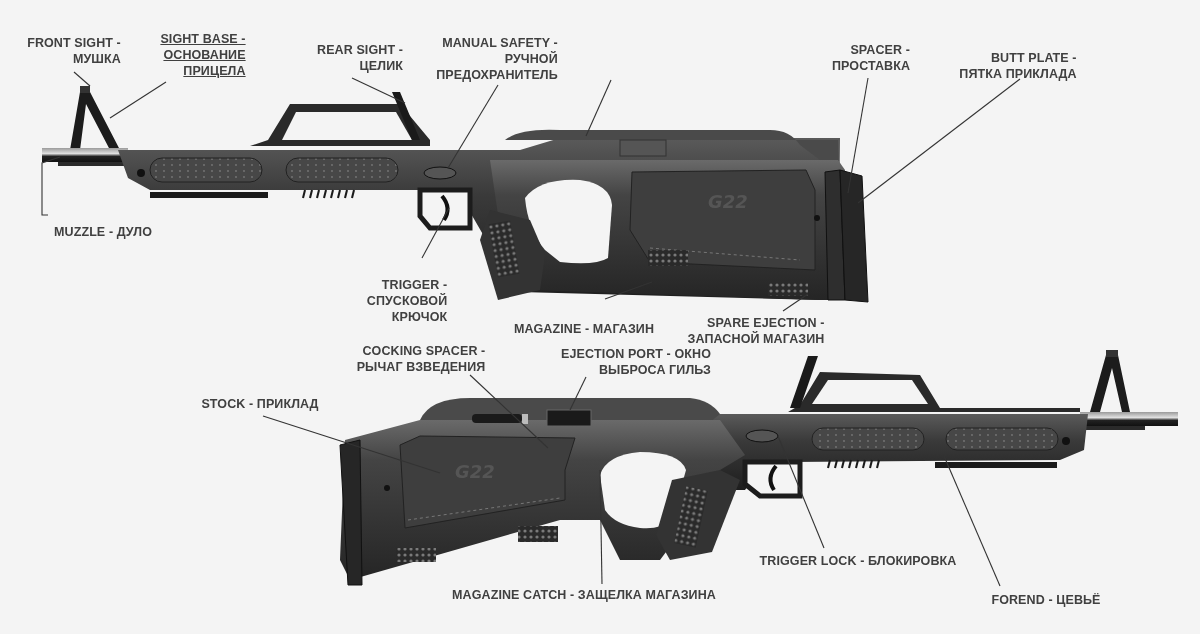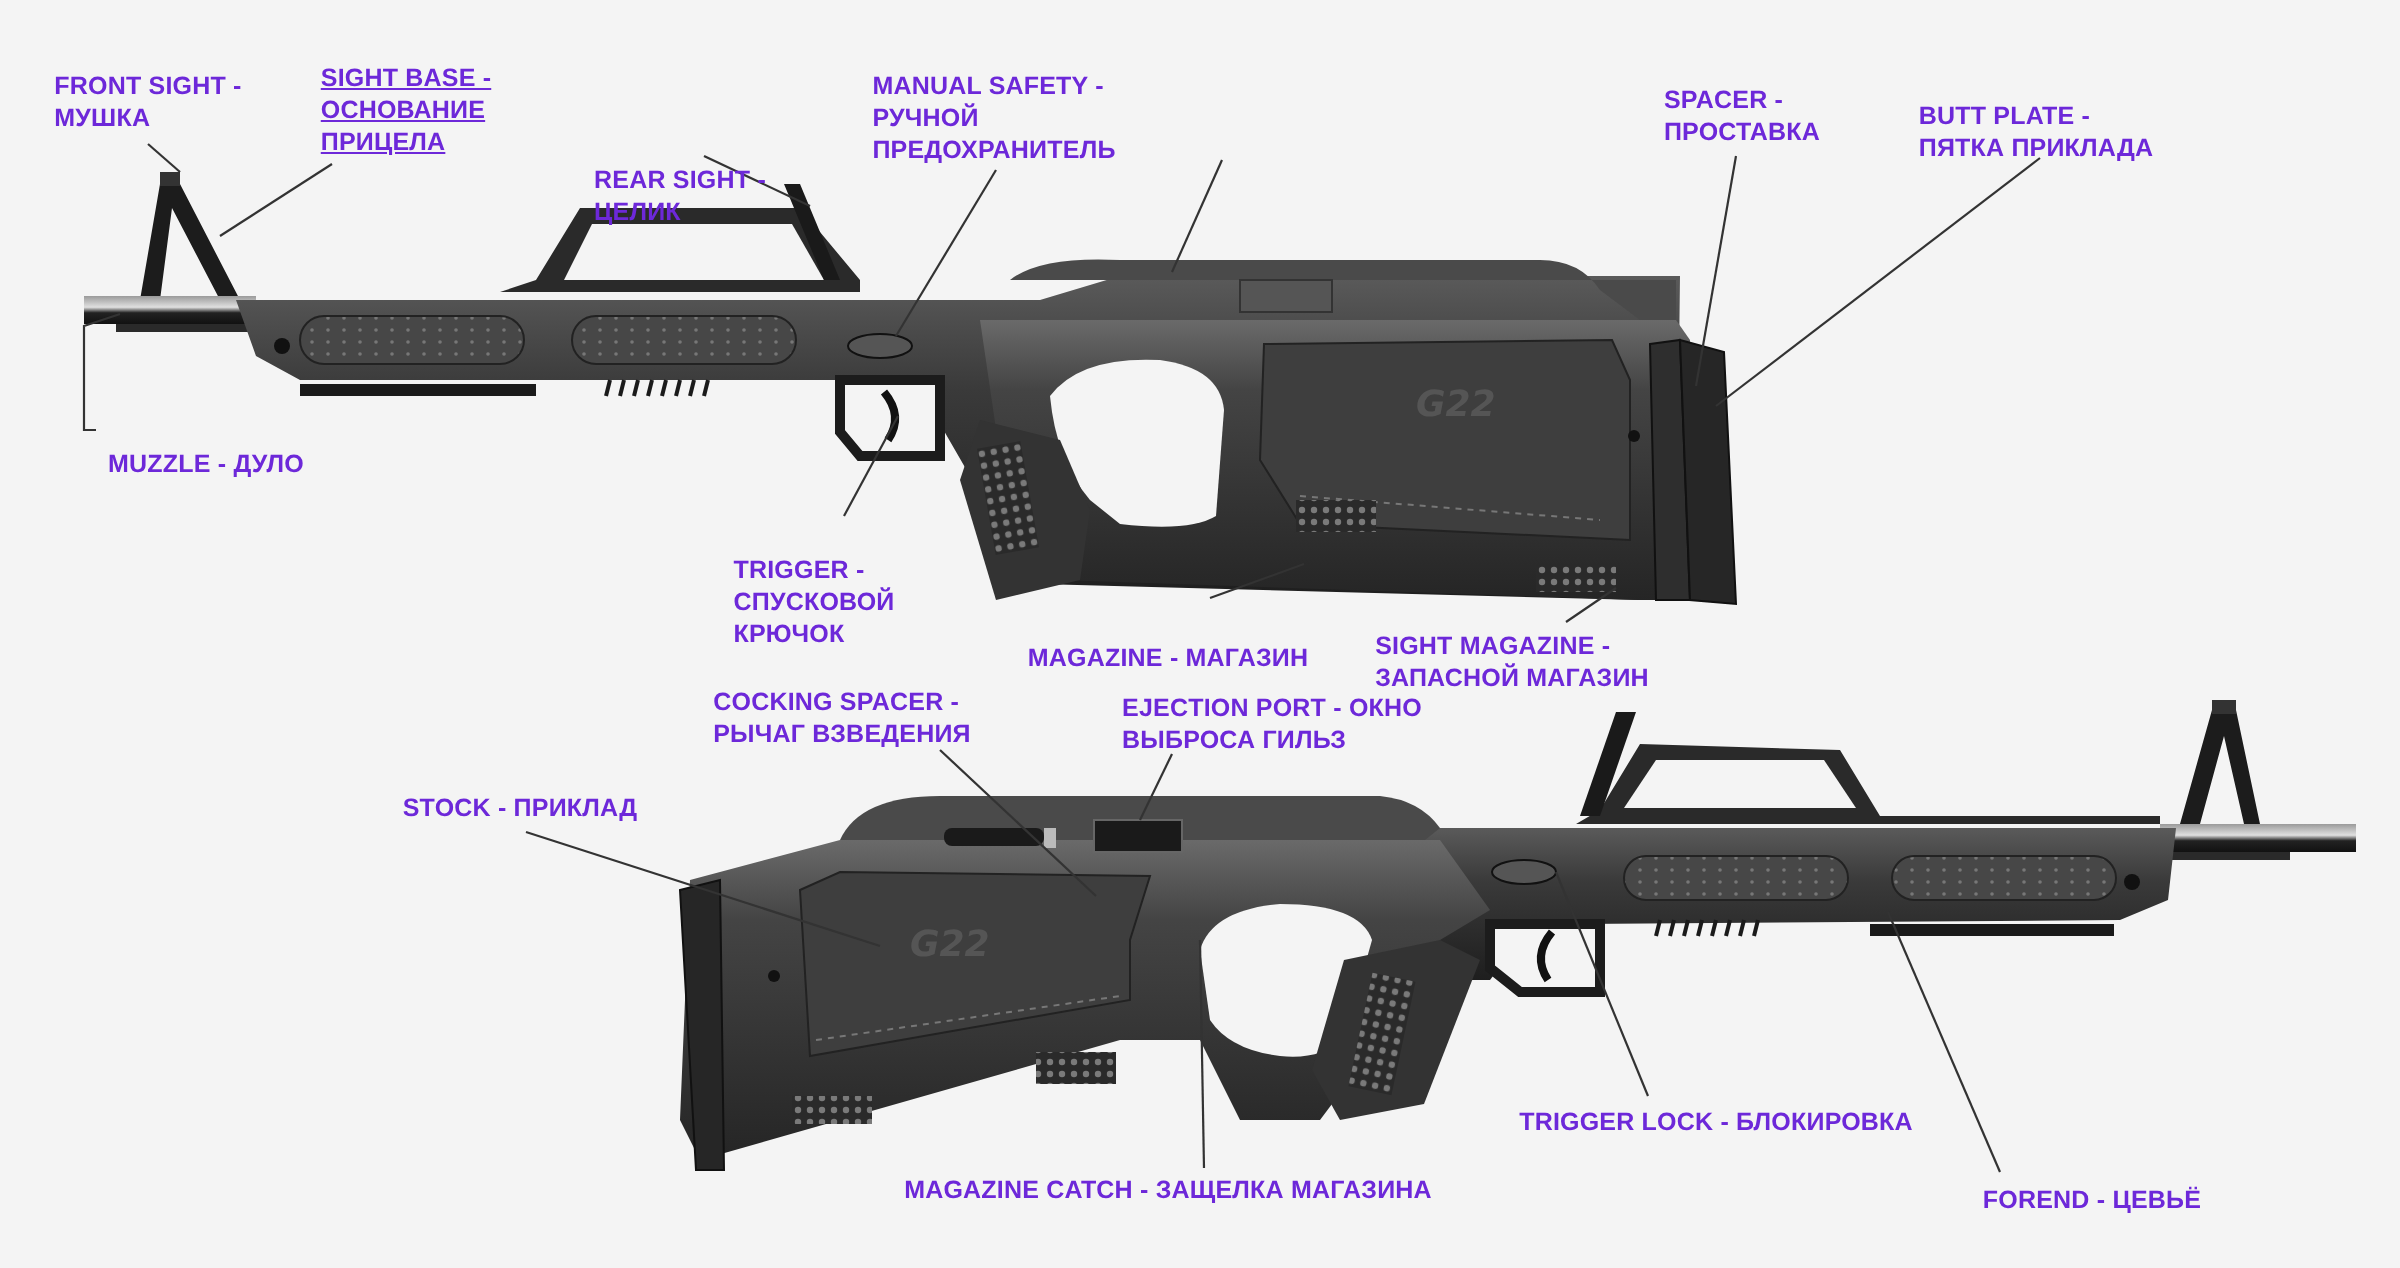--- a/index.html
+++ b/index.html
@@ -19,25 +19,25 @@
       left: 0; top: 0;
       width: 1200px; height: 634px;
     }
     svg.art {
       position: absolute;
       left: 0; top: 0;
       width: 1200px; height: 634px;
     }
     .label {
       position: absolute;
-      text-align: left;
+      text-align: right;
       font-weight: 700;
       font-size: 12.5px;
       line-height: 16px;
-      color: #6d28d9;
+      color: #404040;
       letter-spacing: 0.1px;
       white-space: nowrap;
       transform: translateX(-50%);
     }
     .label span { display: block; }
   </style>
 </head>
 <body>
 
 <div id="stage">
@@ -212,21 +212,21 @@
 
   <div class="label" style="left:74px; top:35px;">
     <span>FRONT SIGHT -</span>
     <span>МУШКА</span>
   </div>
   <div class="label" style="left:203px; top:31px;text-decoration:underline;">
     <span>SIGHT BASE -</span>
     <span>ОСНОВАНИЕ</span>
     <span>ПРИЦЕЛА</span>
   </div>
-  <div class="label" style="left:340px; top:42px;margin-top:40px;">
+  <div class="label" style="left:360px; top:42px;">
     <span>REAR SIGHT -</span>
     <span>ЦЕЛИК</span>
   </div>
   <div class="label" style="left:497px; top:35px;">
     <span>MANUAL SAFETY -</span>
     <span>РУЧНОЙ</span>
     <span>ПРЕДОХРАНИТЕЛЬ</span>
   </div>
   <div class="label" style="left:871px; top:42px;">
     <span>SPACER -</span>
@@ -241,21 +241,21 @@
   </div>
   <div class="label" style="left:407px; top:257px;margin-top:20px;">
     <span>TRIGGER -</span>
     <span>СПУСКОВОЙ</span>
     <span>КРЮЧОК</span>
   </div>
   <div class="label" style="left:584px; top:321px;">
     <span>MAGAZINE - МАГАЗИН</span>
   </div>
   <div class="label" style="left:756px; top:315px;">
-    <span>SIGHT MAGAZINE -</span>
+    <span>SPARE EJECTION -</span>
     <span>ЗАПАСНОЙ МАГАЗИН</span>
   </div>
 
   <div class="label" style="left:421px; top:343px;">
     <span>COCKING SPACER -</span>
     <span>РЫЧАГ ВЗВЕДЕНИЯ</span>
   </div>
   <div class="label" style="left:588px; top:346px;margin-left:48px;">
     <span>EJECTION PORT - ОКНО</span>
     <span>ВЫБРОСА ГИЛЬЗ</span>

